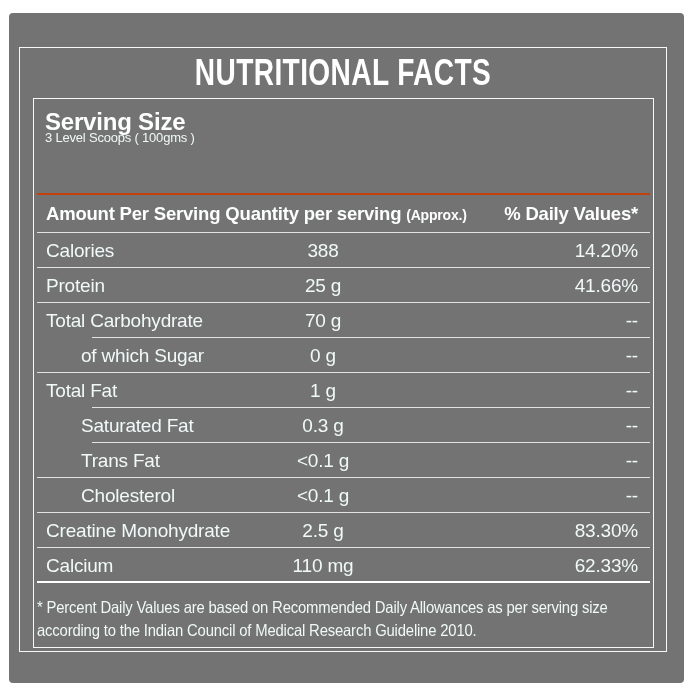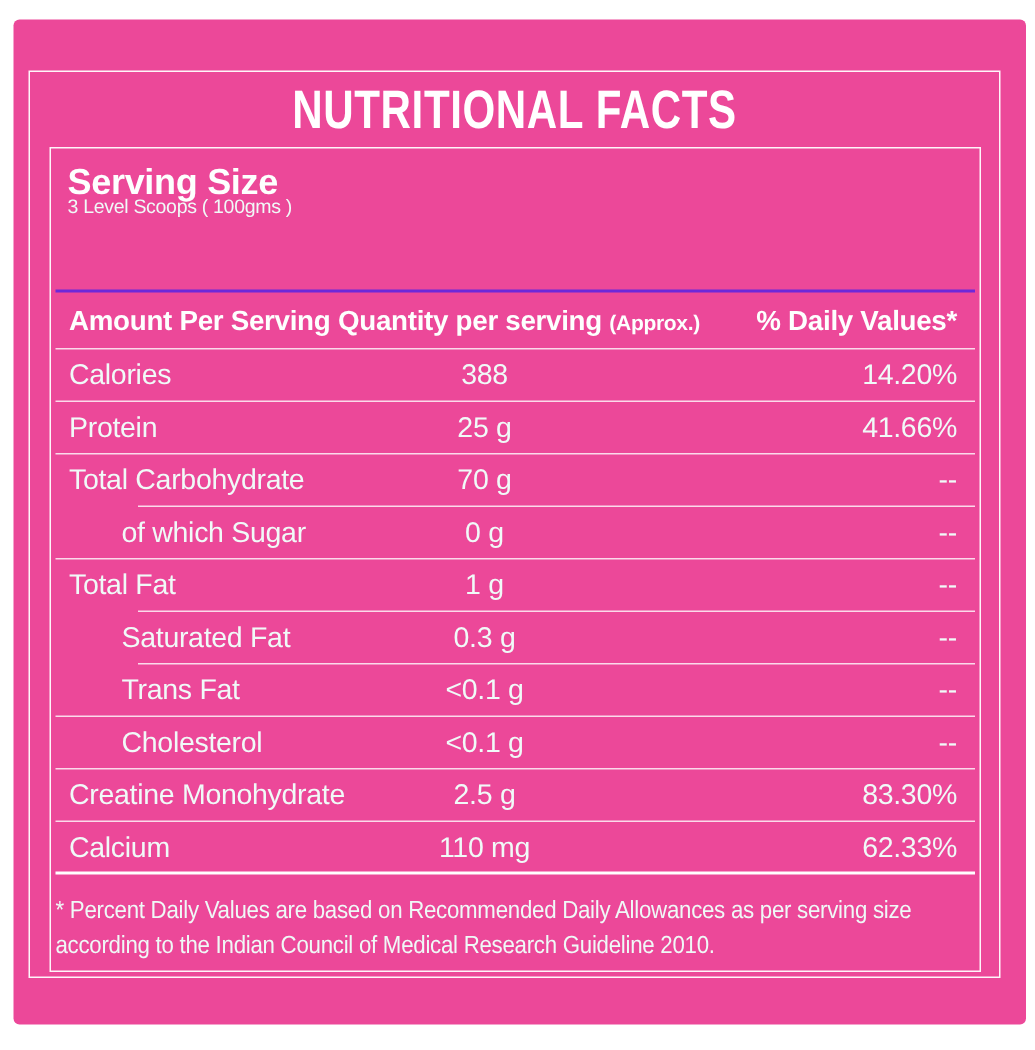--- a/index.html
+++ b/index.html
@@ -10,21 +10,21 @@
     background: #ffffff;
     font-family: "Liberation Sans", "DejaVu Sans", sans-serif;
     overflow: hidden;
   }
   .panel {
     position: absolute;
     left: 9px;
     top: 13px;
     width: 675px;
     height: 670px;
-    background: #ec4899;
+    background: #737373;
     border-radius: 4px;
     color: #F6FCFB;
     letter-spacing: -0.2px;
   }
   .box-a {
     position: absolute;
     left: 10px;
     top: 34px;
     right: 17px;
     bottom: 31px;
@@ -71,21 +71,21 @@
   }
   .ntable {
     position: absolute;
     top: 94px;
     left: 3px;
     right: 3px;
   }
   .thead {
     position: relative;
     height: 38px;
-    border-top: 2px solid #6d28d9;
+    border-top: 2px solid #c2410c;
     font-weight: bold;
     color: #FDFFFE;
   }
   .thead::after {
     content: '';
     position: absolute;
     left: 0; right: 0; bottom: 0;
     height: 1px;
     background: rgba(255,255,255,0.8);
   }

